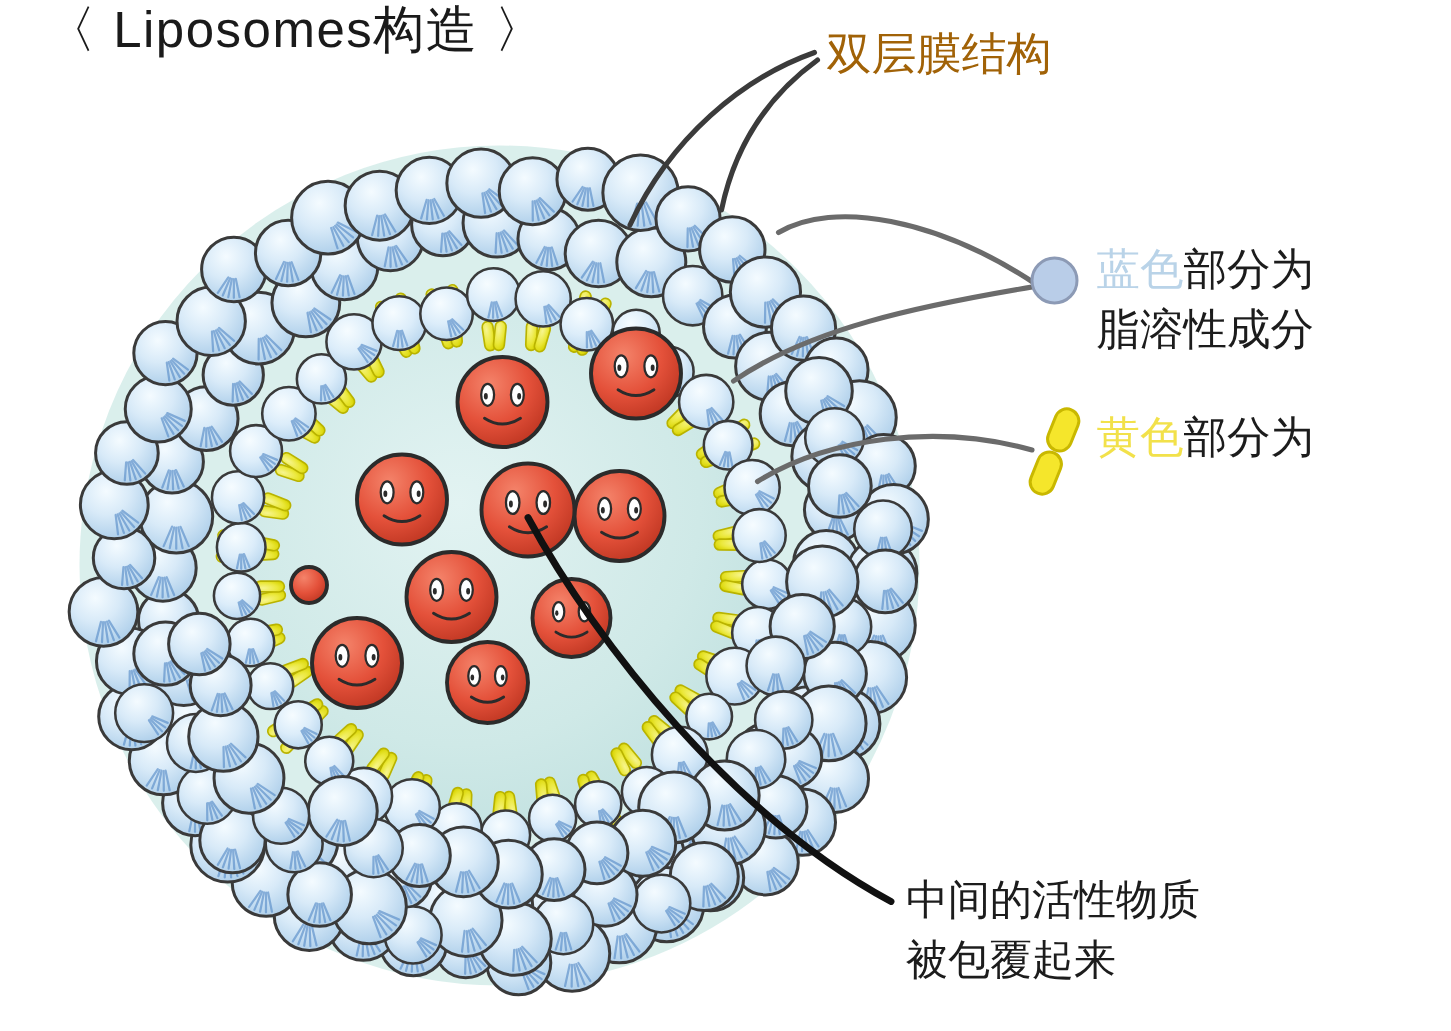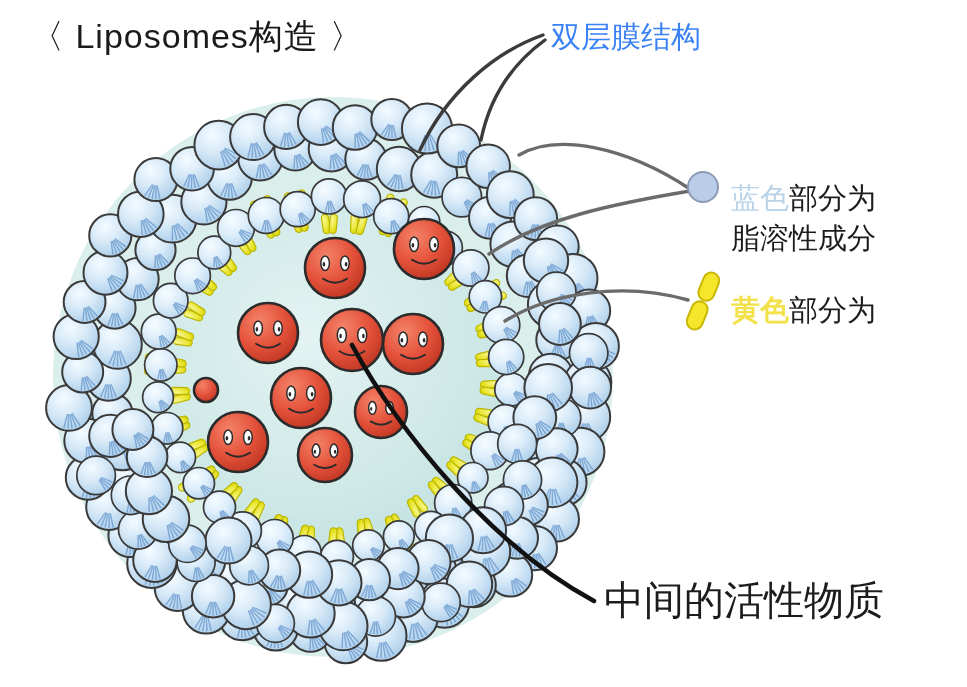--- a/index.html
+++ b/index.html
@@ -7,38 +7,38 @@
     width:967px;height:687px;overflow:hidden;position:relative;
     font-family:"Liberation Sans","DejaVu Sans",sans-serif;
     background:#ffffff;
   }
   #stage{position:absolute;left:0;top:0;width:967px;height:687px;}
   svg#art{position:absolute;left:0;top:0;width:967px;height:687px;}
 
   .txt{position:absolute;white-space:nowrap;color:#1c1c1c;}
 
   #page-title{
-    left:30px;top:16px;font-size:34px;letter-spacing:1px;line-height:40px;
+    left:30px;top:0;font-size:34px;letter-spacing:1px;line-height:40px;
     color:#1a1a1a;
     text-align:right;
   }
 
   #lbl-bilayer{
-    left:551px;top:19px;font-size:30px;line-height:36px;color:#3b82f6;text-align:center;
+    left:551px;top:19px;font-size:30px;line-height:36px;color:#a16207;text-align:center;
   }
 
-  .legend-block{position:absolute;margin-top:18px;}
+  .legend-block{position:absolute;}
   #legend-blue{left:731px;top:160px;}
   #legend-yellow{left:731px;top:272px;}
   .legend-line{font-size:29px;line-height:40px;white-space:nowrap;color:#1c1c1c;}
   .kw-blue{color:#b9d3e8;}
-  .kw-yellow{color:#f2e14a;font-weight:bold;}
+  .kw-yellow{color:#f2e14a;}
 
   #lbl-core{
-    left:604px;top:580px;font-size:40px;line-height:40px;color:#1c1c1c;
+    left:604px;top:580px;font-size:28px;line-height:40px;color:#1c1c1c;
   }
   #lbl-core div{display:block;}
 </style>
 </head>
 <body>
 
 <div id="stage">
 
   <svg id="art" viewBox="0 0 967 687">
     <defs>
@@ -1686,15 +1686,16 @@
   </div>
 
   <div class="legend-block" id="legend-yellow">
     <div class="legend-line">
       <span class="kw-yellow">黄色</span><span>部分为</span>
     </div>
   </div>
 
   <div class="txt" id="lbl-core">
     <div>中间的活性物质</div>
+    <div>被包覆起来</div>
   </div>
 
 </div>
 
 </body></html>

